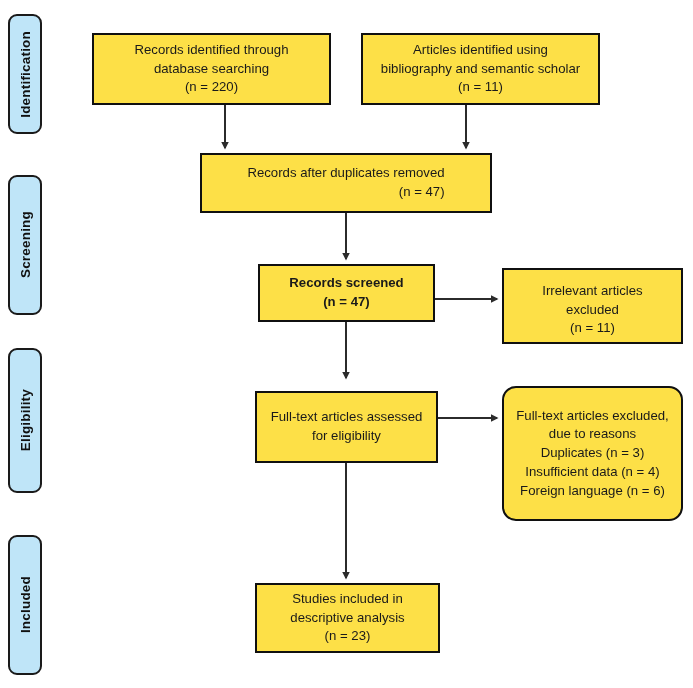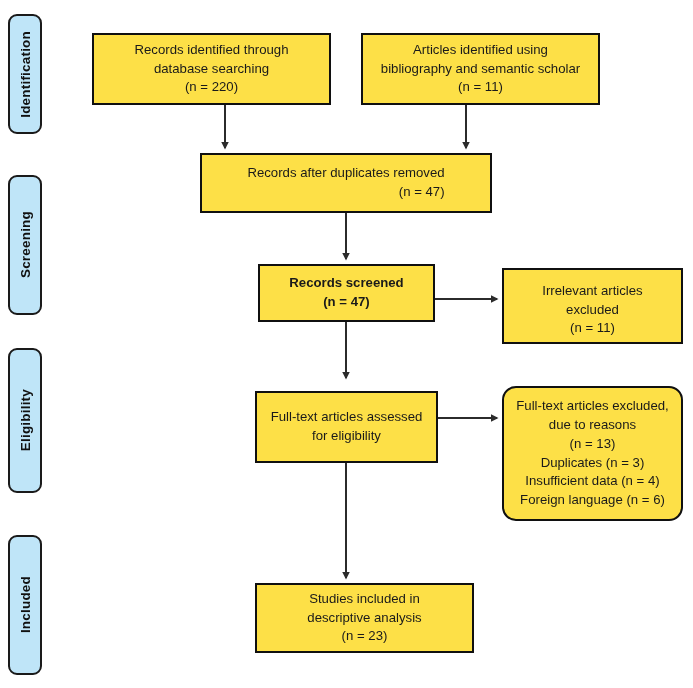--- a/index.html
+++ b/index.html
@@ -156,28 +156,27 @@
     <div class="lines">
       <div>Full-text articles assessed</div>
       <div>for eligibility</div>
     </div>
   </div>
 
   <div class="node" style="left:502px; top:386px; width:181px; height:135px;border-radius:14px;">
     <div class="lines">
       <div>Full-text articles excluded,</div>
       <div>due to reasons</div>
-      <div>(n = 13)</div>
       <div>Duplicates (n = 3)</div>
       <div>Insufficient data (n = 4)</div>
       <div>Foreign language (n = 6)</div>
     </div>
   </div>
 
-  <div class="node" style="left:255px; top:583px; width:219px; height:70px;">
+  <div class="node" style="left:255px; top:583px; width:185px; height:70px;">
     <div class="lines">
       <div>Studies included in</div>
       <div>descriptive analysis</div>
       <div>(n = 23)</div>
     </div>
   </div>
 
 </div>
 
 </body></html>

